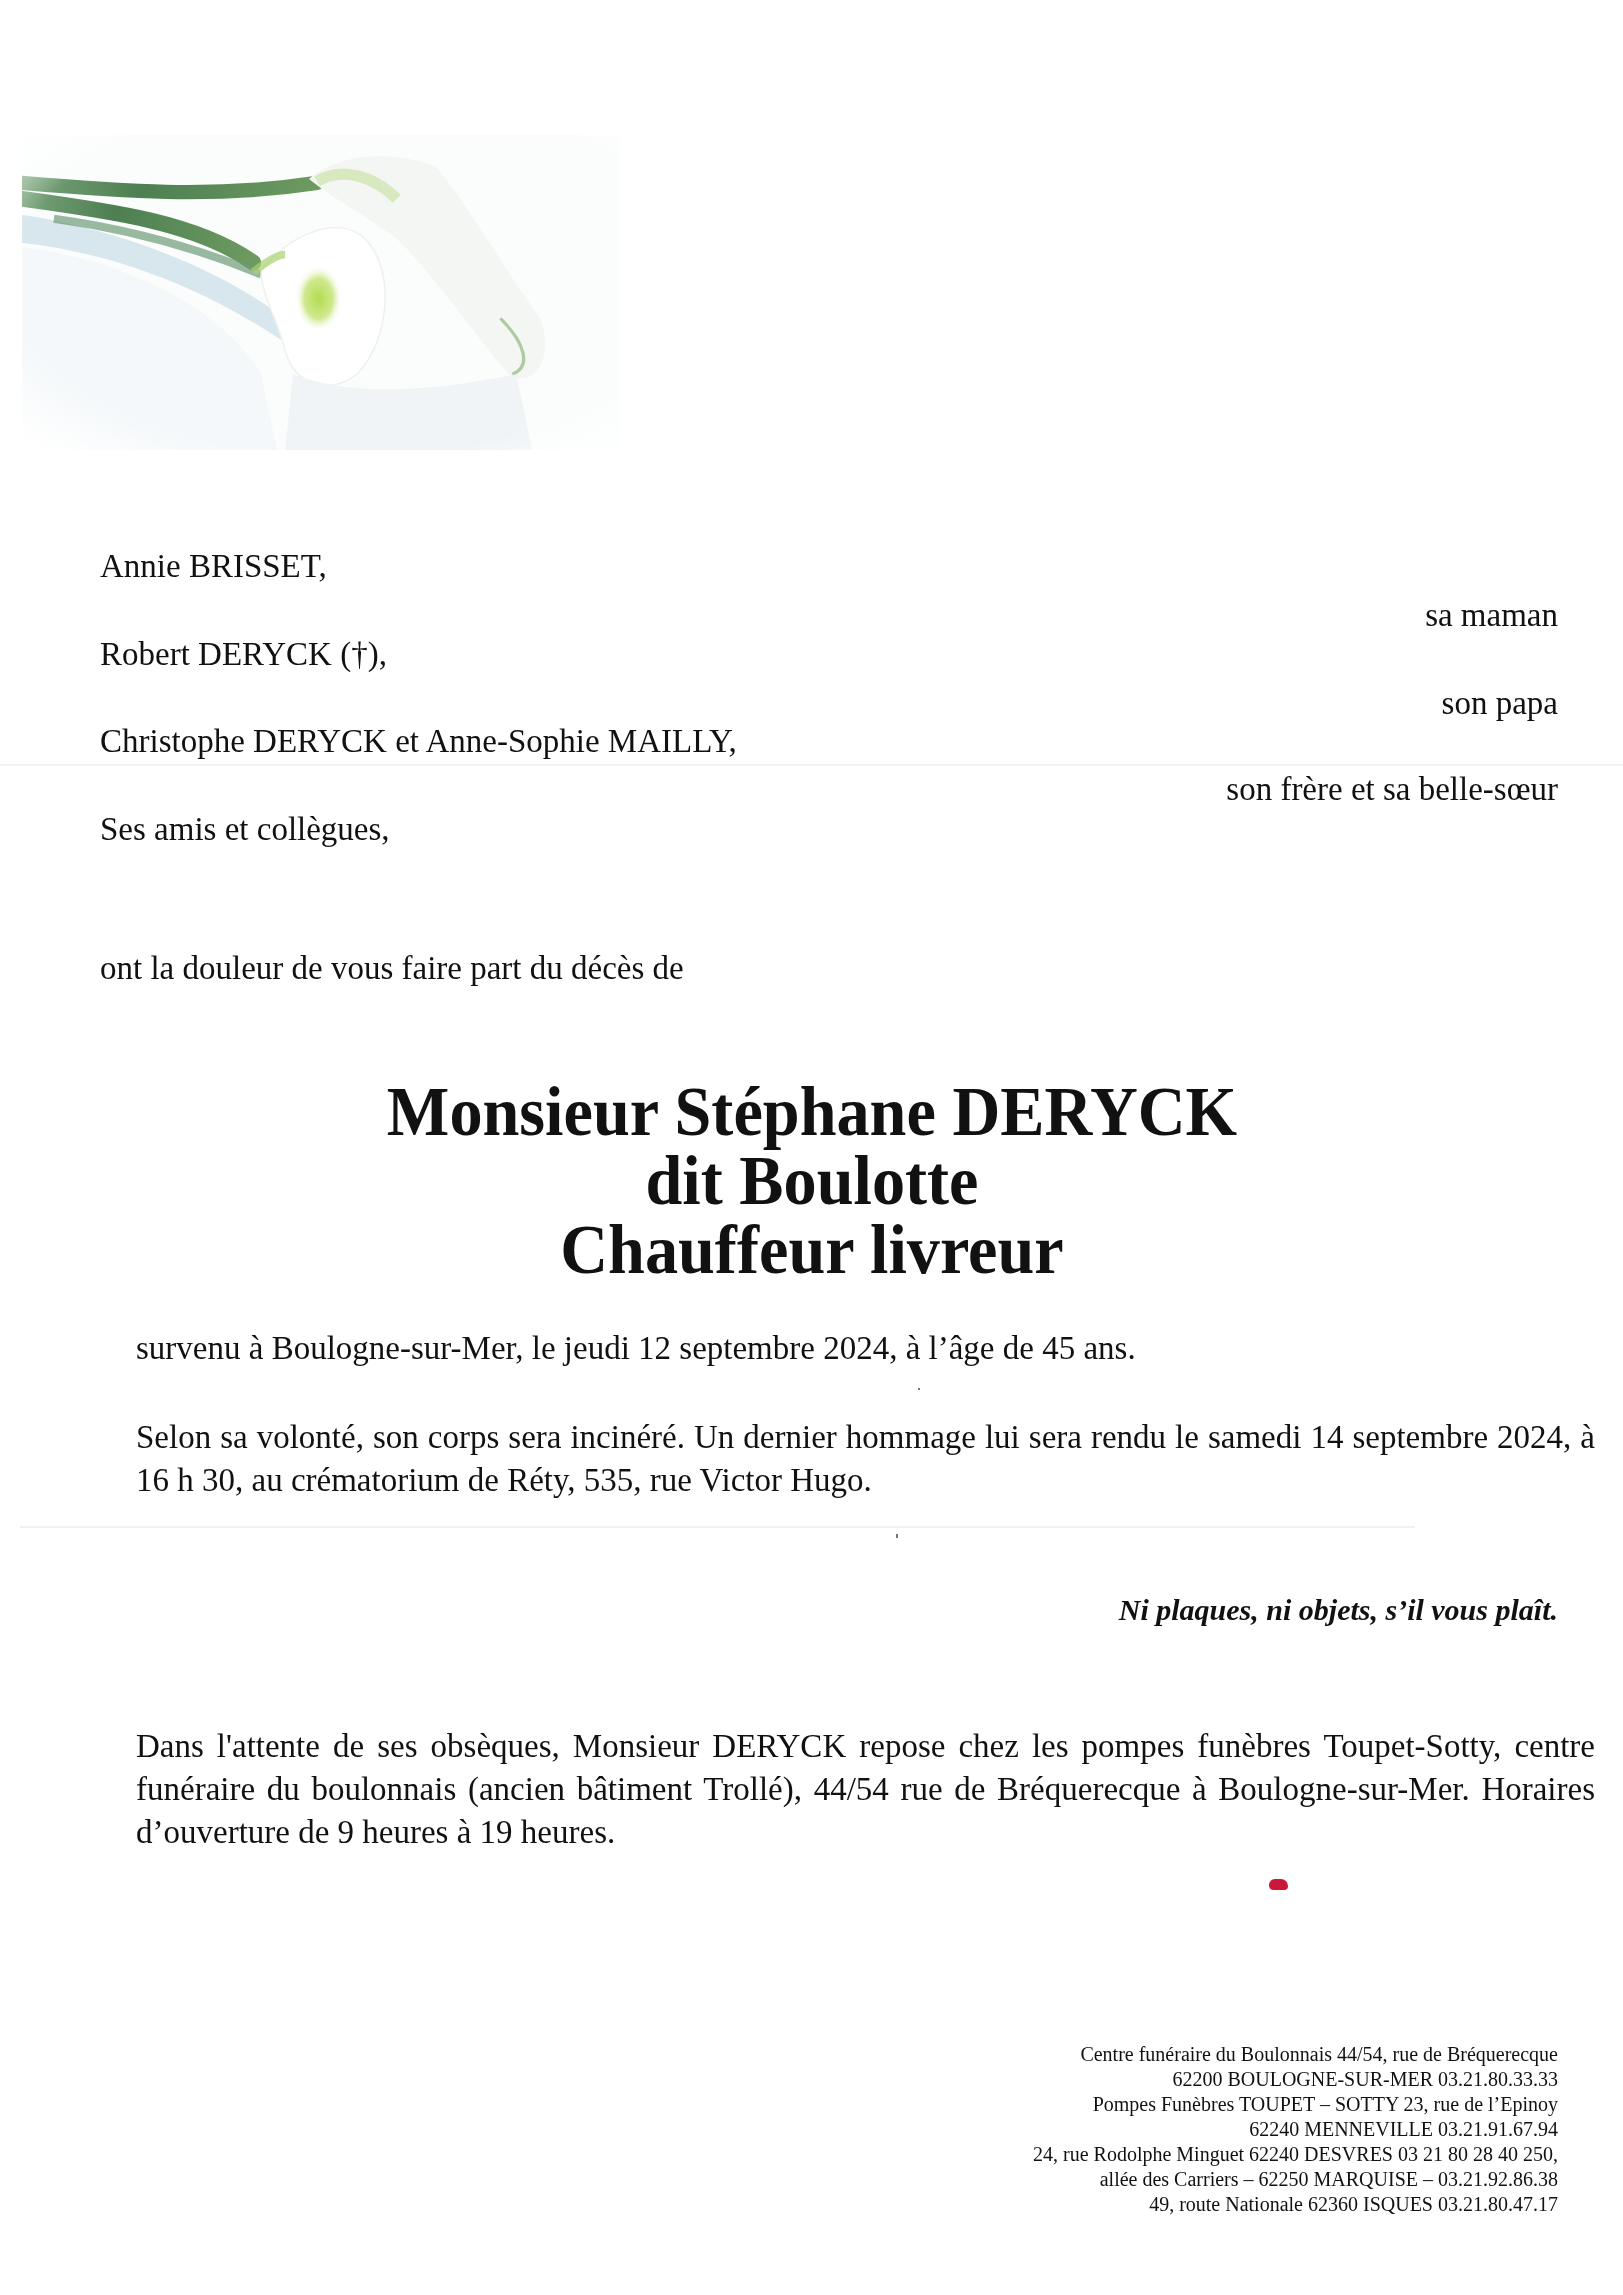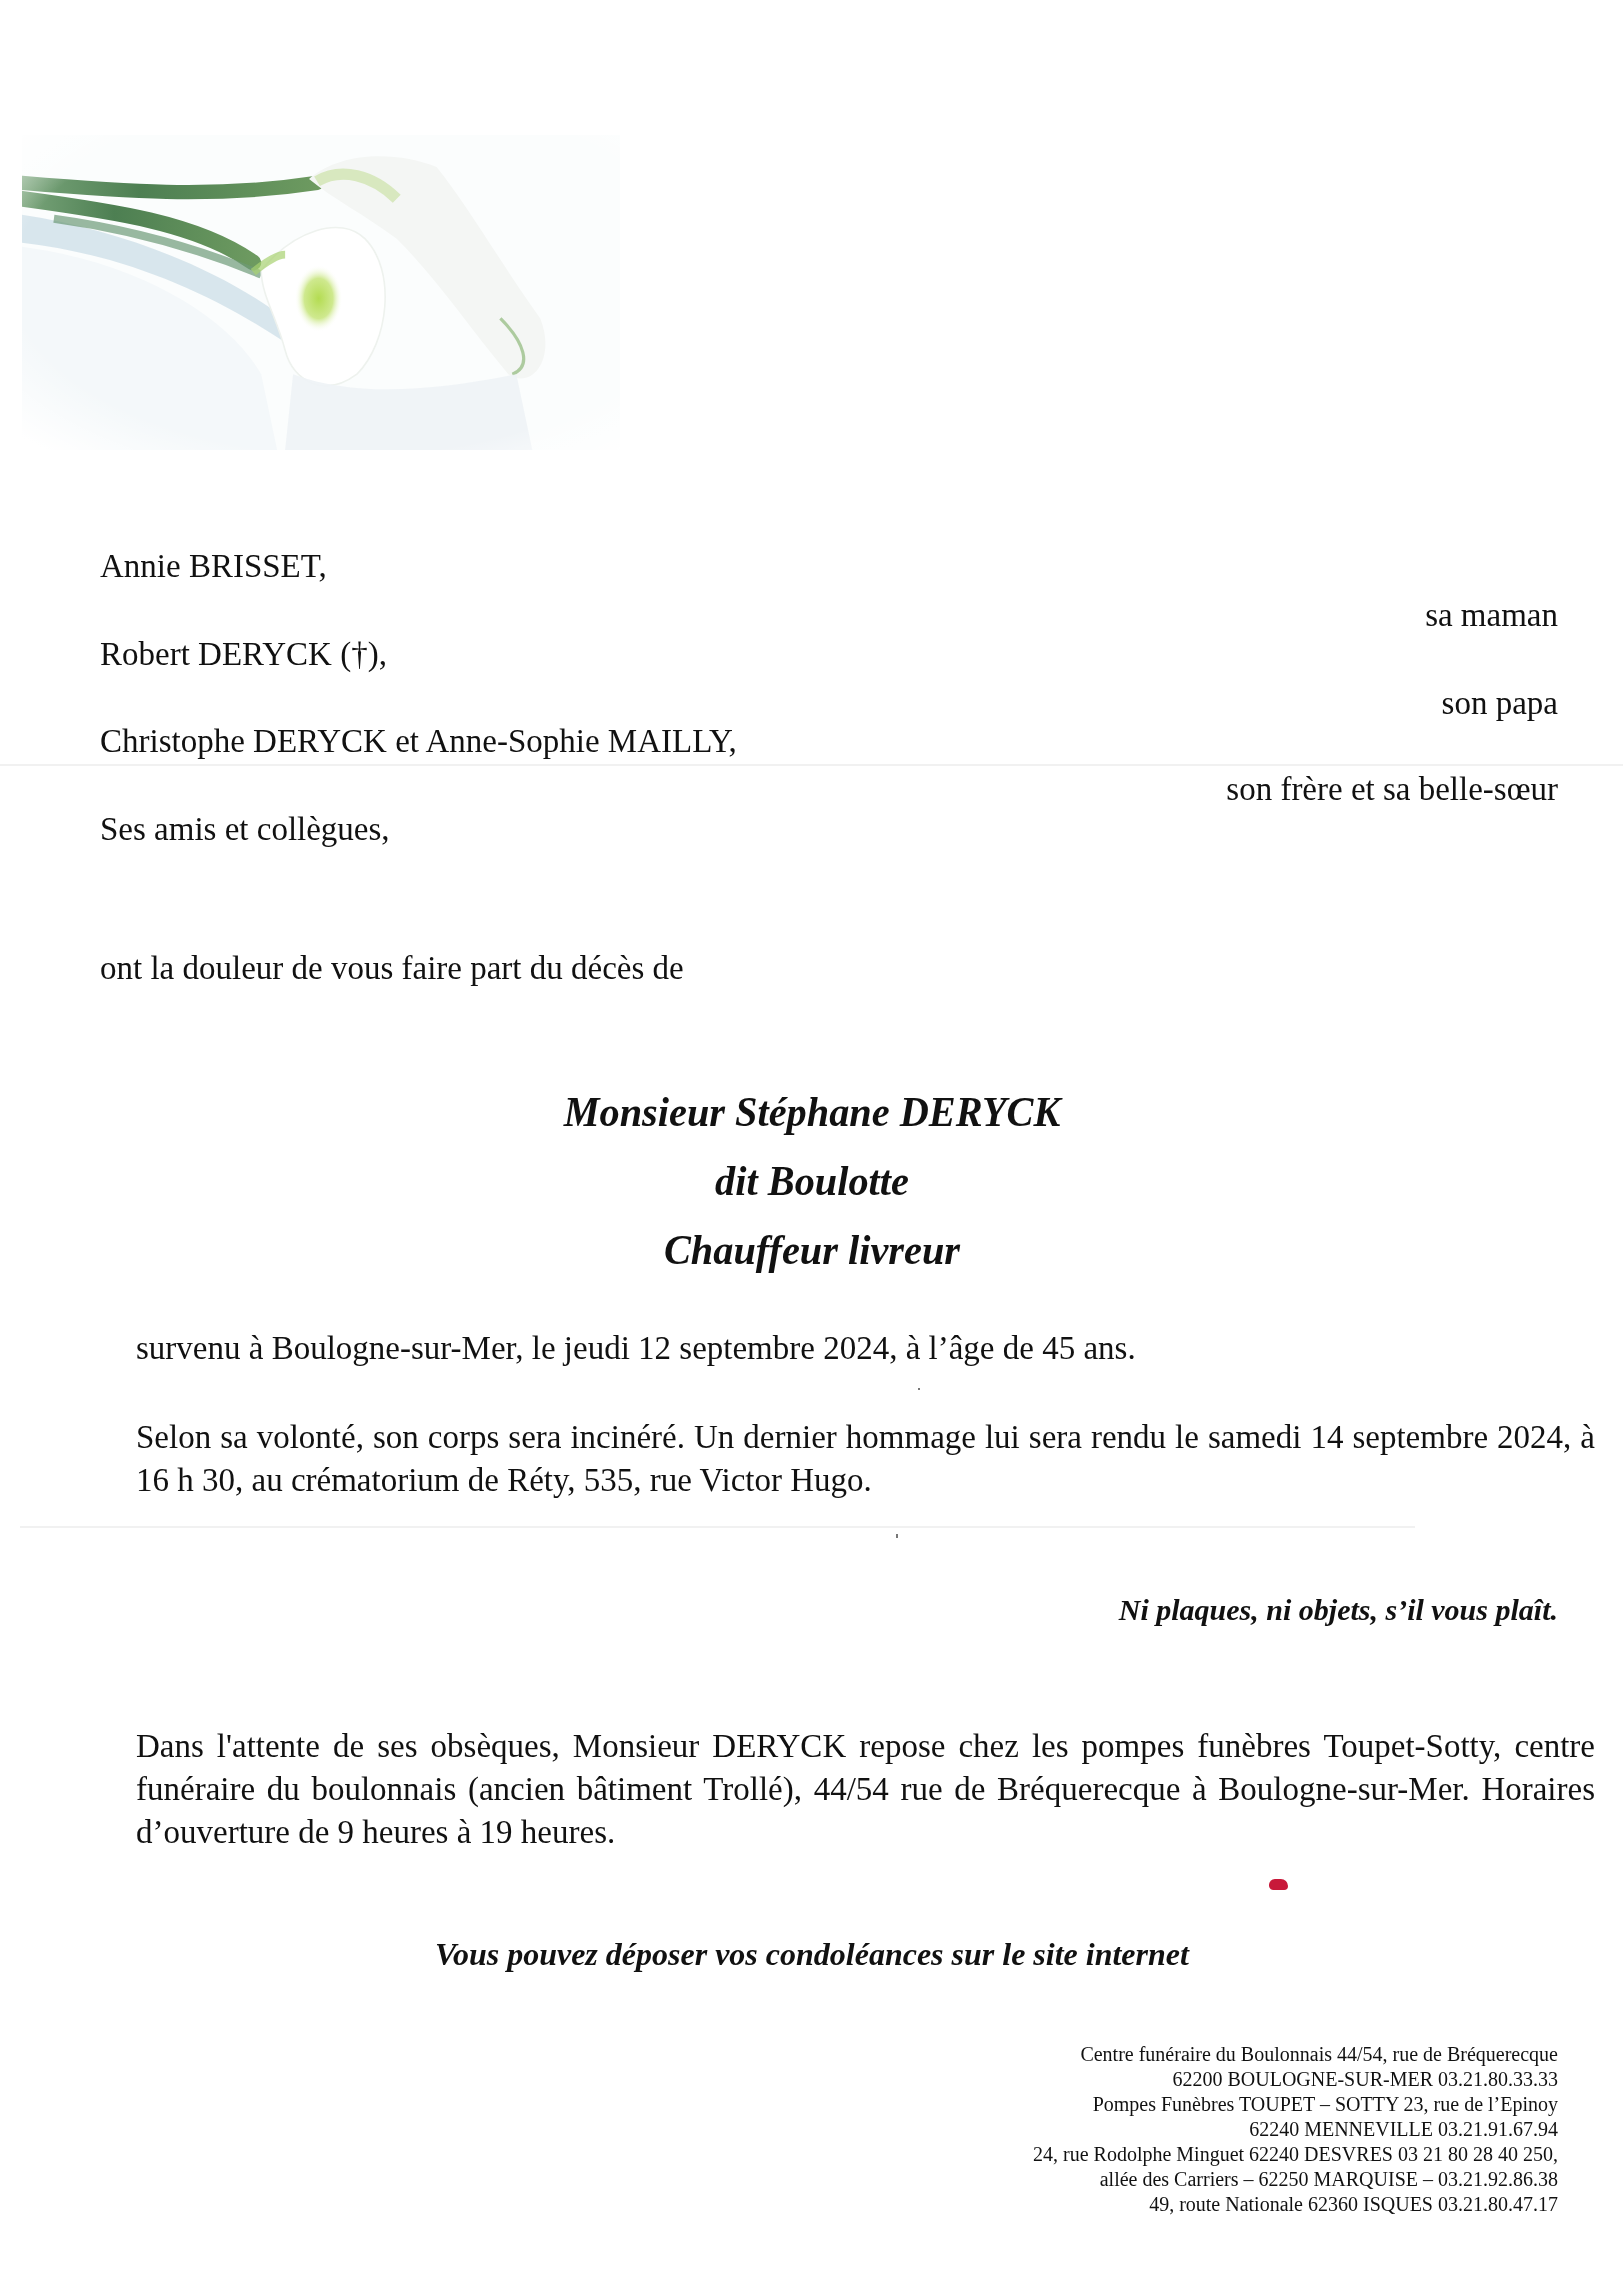--- a/index.html
+++ b/index.html
@@ -13,23 +13,22 @@
     .lily { left: 22px; top: 135px; width: 598px; height: 315px; }
 
     
     .fam { left: 100px; font-size: 33px; line-height: 1; white-space: nowrap; }
     .rel { right: 66px; font-size: 33px; line-height: 1; white-space: nowrap; text-align: right; }
 
     .intro { left: 100px; top: 950px; font-size: 33px; }
 
     .deceased {
       left: 0; right: 0; top: 1078px; text-align: center;
-      font-weight: bold; font-size: 42px; line-height: 69px;
+      font-weight: bold; font-size: 69px; line-height: 69px;
       letter-spacing: 0px;
-      font-style: italic;
     }
     .deceased div { transform: scaleX(0.96); }
 
     .body-text {
       left: 100px; width: 1459px; font-size: 33px; line-height: 43px;
       text-align: justify;
       margin-left: 36px;
     }
     .body-text.last-left { text-align-last: left; }
 
@@ -124,21 +123,20 @@
 <div class="abs faint-line" style="left:20px; width:1395px; top:1526px;"></div>
 <div class="abs speck" style="left:896px; top:1534px; width:2.4px; height:4px;"></div>
 
 <div class="abs noflowers">Ni plaques, ni objets, s’il vous plaît.</div>
 
 <div class="abs body-text last-left" style="top:1725px">Dans l'attente de ses obsèques, Monsieur DERYCK repose chez les pompes funèbres Toupet-Sotty, centre funéraire du boulonnais (ancien bâtiment Trollé), 44/54 rue de Bréquerecque à Boulogne-sur-Mer. Horaires d’ouverture de 9 heures à 19 heures.</div>
 
 <div class="abs redmark"></div>
 
 <div class="abs condol">
-  <div>Vous pouvez déposer vos condoléances sur le site internet</div>
 </div>
 
 <div class="abs contacts">
   <div>Centre funéraire du Boulonnais 44/54, rue de Bréquerecque</div>
   <div>62200 BOULOGNE-SUR-MER  03.21.80.33.33</div>
   <div>Pompes Funèbres TOUPET – SOTTY  23, rue de l’Epinoy</div>
   <div>62240 MENNEVILLE  03.21.91.67.94</div>
   <div>24, rue Rodolphe Minguet 62240 DESVRES 03 21 80 28 40 250,</div>
   <div>allée des Carriers – 62250 MARQUISE – 03.21.92.86.38</div>
   <div>49, route Nationale 62360 ISQUES 03.21.80.47.17</div>

